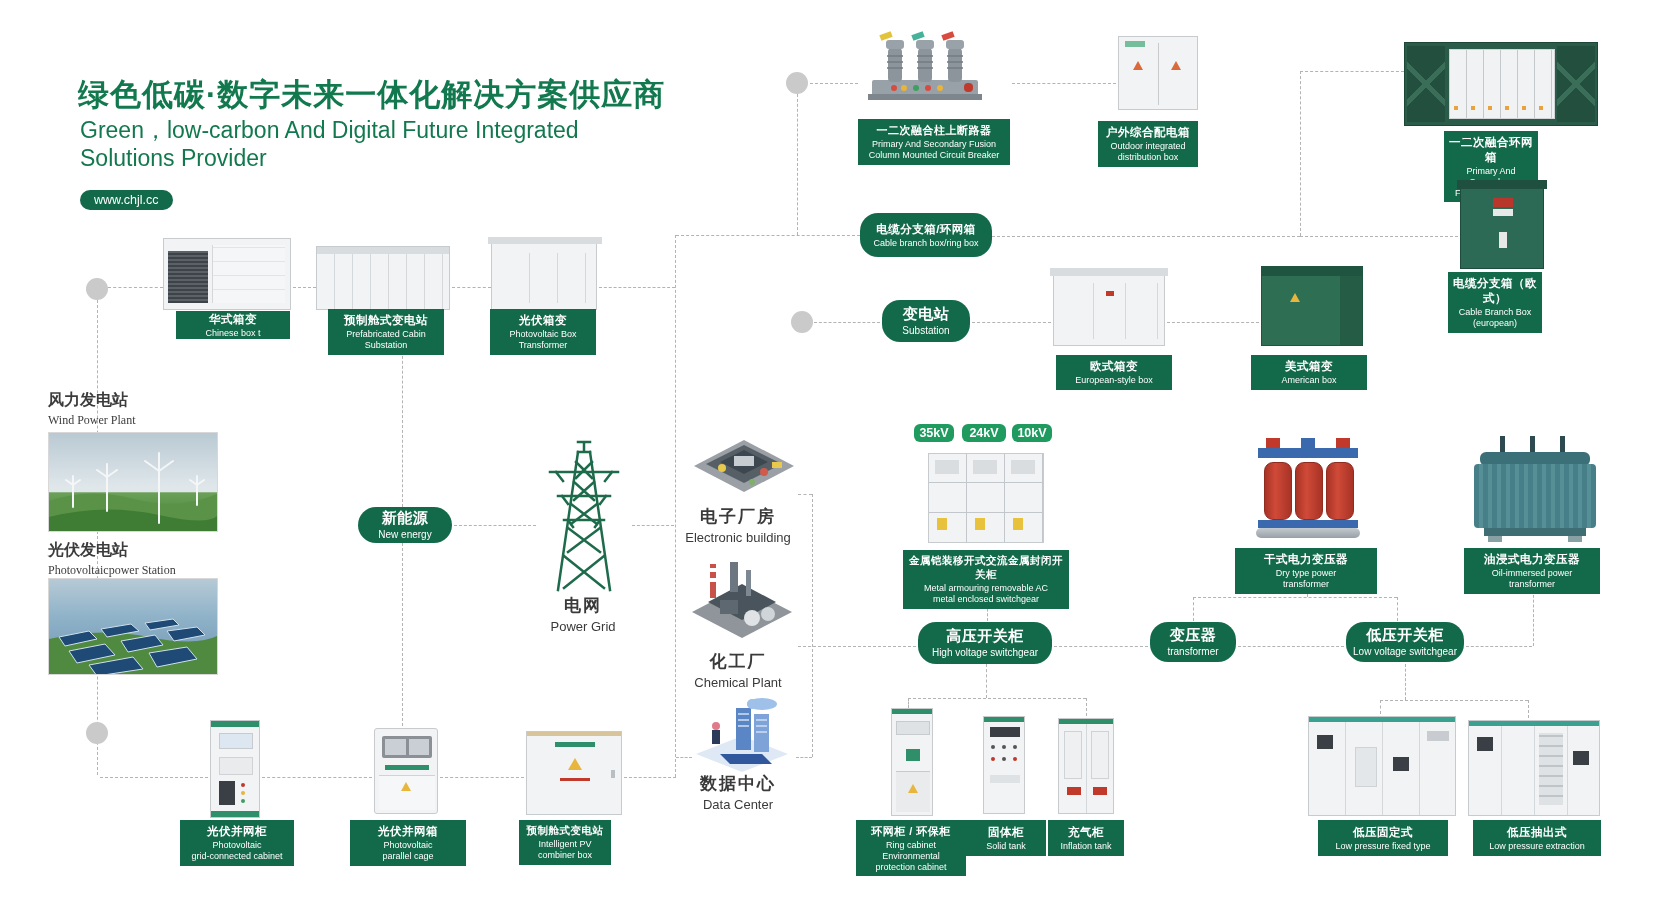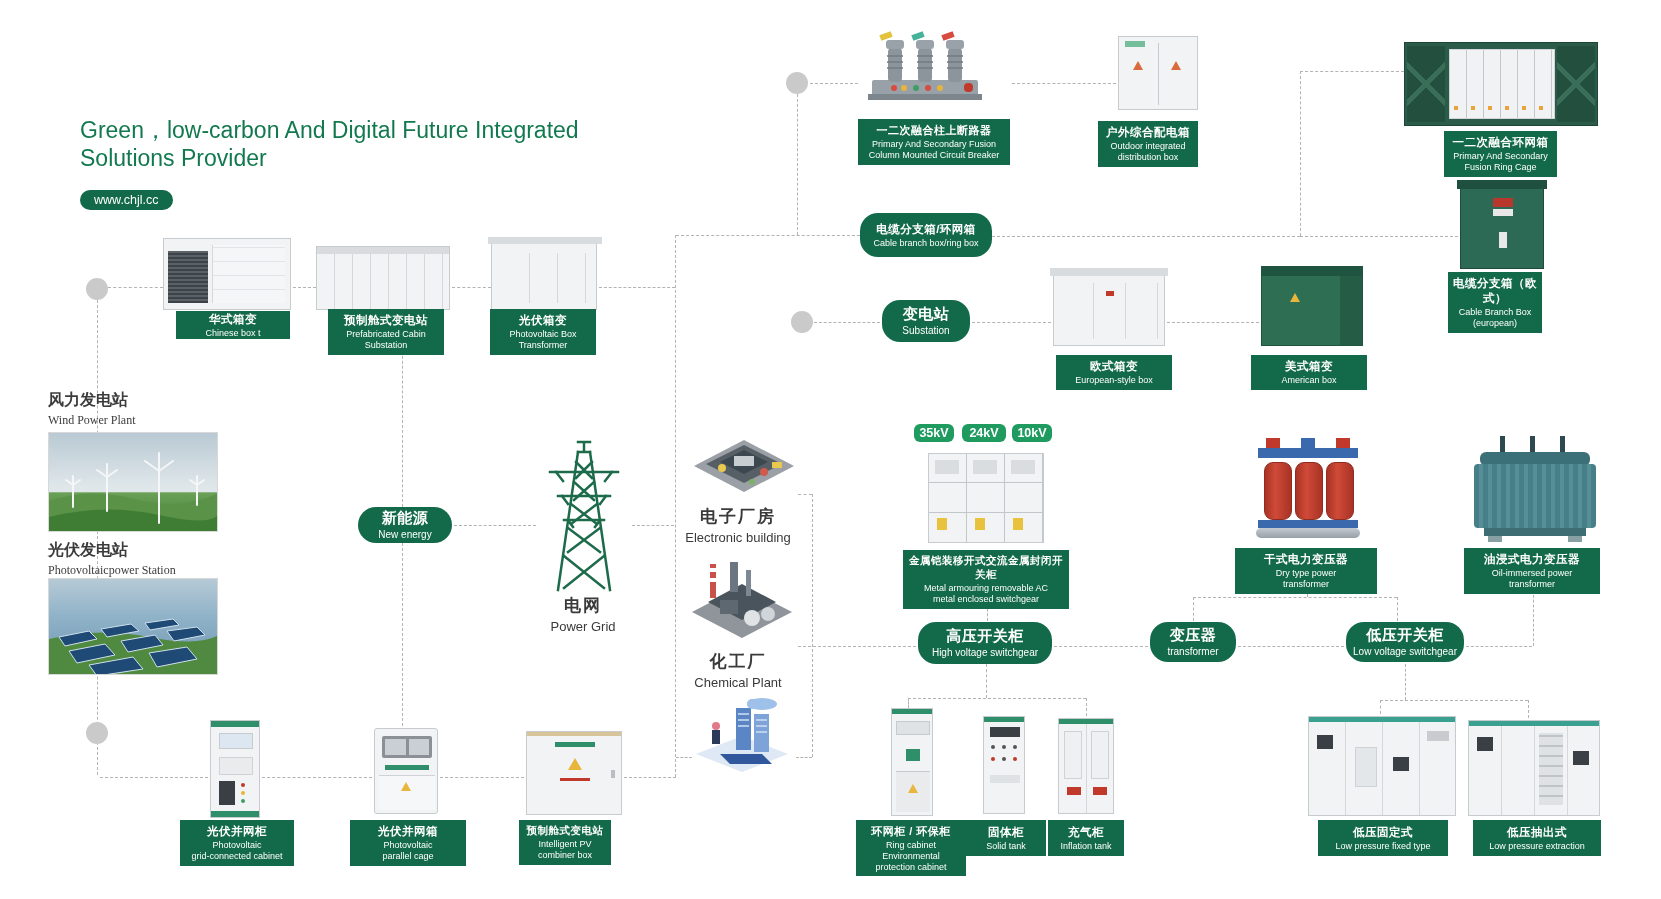--- a/index.html
+++ b/index.html
@@ -93,20 +93,21 @@
   <div class="dv" style="left:1086px;top:698px;height:18px"></div>
   <div class="dv" style="left:1405px;top:664px;height:36px"></div>
   <div class="dv" style="left:1380px;top:700px;height:14px"></div>
   <div class="dv" style="left:1528px;top:700px;height:18px"></div>
 
   <div class="node" style="left:86px;top:278px"></div>
   <div class="node" style="left:86px;top:722px"></div>
   <div class="node" style="left:786px;top:72px"></div>
   <div class="node" style="left:791px;top:311px"></div>
 
+  <div class="title-cn">绿色低碳·数字未来一体化解决方案供应商</div>
   <div class="title-en">Green，low-carbon And Digital Future Integrated
 Solutions Provider</div>
   <div class="site-pill">www.chjl.cc</div>
 
   <div class="prod white-cab" style="left:163px;top:238px;width:128px;height:72px">
     <div class="abs grille" style="left:4px;top:12px;width:40px;height:52px"></div>
     <div class="abs" style="right:5px;top:6px;width:72px;height:58px;border-left:1px solid #d5d8da;background:repeating-linear-gradient(0deg,#f5f6f7 0 13px,#e2e5e7 13px 14px)"></div>
   </div>
   <div class="prod white-cab doors" style="left:316px;top:246px;width:134px;height:64px">
     <div class="abs" style="left:0;top:0;width:100%;height:7px;background:#d9dcde"></div>
@@ -209,20 +210,24 @@
     <rect x="64" y="18" width="15" height="38" fill="#7da3d8"></rect>
     <g stroke="#cfe0f4" stroke-width="1.5">
         <path d="M48 18 h11 M48 24 h11 M48 30 h11 M66 24 h11 M66 30 h11 M66 36 h11"></path>
       </g>
     <ellipse cx="72" cy="8" rx="15" ry="6" fill="#9fc0e8"></ellipse>
     <circle cx="62" cy="8" r="5" fill="#9fc0e8"></circle>
     <polygon points="30,58 72,58 82,68 40,68" fill="#31589c"></polygon>
     <circle cx="26" cy="30" r="4" fill="#e07a8a"></circle>
     <rect x="22" y="34" width="8" height="14" fill="#2c3a59"></rect>
   </svg>
+  <div class="scene-cap" style="left:648px;top:772px;width:180px">
+    <span class="cn">数据中心</span>
+    <span class="en">Data Center</span>
+  </div>
 
   <svg class="prod" style="left:860px;top:28px" width="130" height="90" viewBox="0 0 130 90">
     <rect x="12" y="52" width="106" height="16" rx="2" fill="#99a1a8"></rect>
     <rect x="8" y="66" width="114" height="6" fill="#7e868d"></rect>
     <g>
       <rect x="28" y="20" width="14" height="34" rx="4" fill="#8d959c"></rect>
       <rect x="58" y="20" width="14" height="34" rx="4" fill="#8d959c"></rect>
       <rect x="88" y="20" width="14" height="34" rx="4" fill="#8d959c"></rect>
       <path stroke="#737b82" stroke-width="1.5" d="M27 28h16M27 34h16M27 40h16M57 28h16M57 34h16M57 40h16M87 28h16M87 34h16M87 40h16"></path>
       <rect x="26" y="12" width="18" height="9" rx="3" fill="#9aa2a9"></rect>
@@ -259,21 +264,21 @@
 distribution box</span>
   </div>
 
   <div class="prod" style="left:1404px;top:42px;width:194px;height:84px;background:#2b5c49;border:1px solid #1c4636;box-sizing:border-box">
     <div class="abs" style="left:2px;top:3px;width:38px;height:76px;background:#234f3e;background-image:linear-gradient(45deg,transparent 47%,#3a6e59 47% 53%,transparent 53%),linear-gradient(-45deg,transparent 47%,#3a6e59 47% 53%,transparent 53%)"></div>
     <div class="abs" style="right:2px;top:3px;width:38px;height:76px;background:#234f3e;background-image:linear-gradient(45deg,transparent 47%,#3a6e59 47% 53%,transparent 53%),linear-gradient(-45deg,transparent 47%,#3a6e59 47% 53%,transparent 53%)"></div>
     <div class="abs" style="left:44px;top:6px;width:104px;height:68px;background:#f1f2f3;border:1px solid #d2d5d7;background-image:repeating-linear-gradient(90deg,transparent 0 16px,#c4c8cb 16px 17px)">
       <div class="abs" style="left:4px;bottom:8px;width:96px;height:4px;background-image:repeating-linear-gradient(90deg,#e8a33d 0 4px,transparent 4px 17px)"></div>
     </div>
   </div>
-  <div class="lbl" style="left:1444px;top:131px;width:113px">
+  <div class="lbl" style="left:1444px;top:131px;width:94px">
     <span class="cn">一二次融合环网箱</span>
     <span class="en">Primary And Secondary
 Fusion Ring Cage</span>
   </div>
 
   <div class="prod" style="left:1460px;top:183px;width:84px;height:86px;background:#2d6a55;border:1px solid #1d4b3c;box-sizing:border-box">
     <div class="abs" style="left:-4px;top:-4px;width:90px;height:9px;background:#1f4f3e"></div>
     <div class="abs" style="left:32px;top:14px;width:20px;height:9px;background:#b8372c"></div>
     <div class="abs" style="left:32px;top:25px;width:20px;height:7px;background:#e8e8e8"></div>
     <div class="abs" style="left:38px;top:48px;width:8px;height:16px;background:#e8e8e8"></div>

